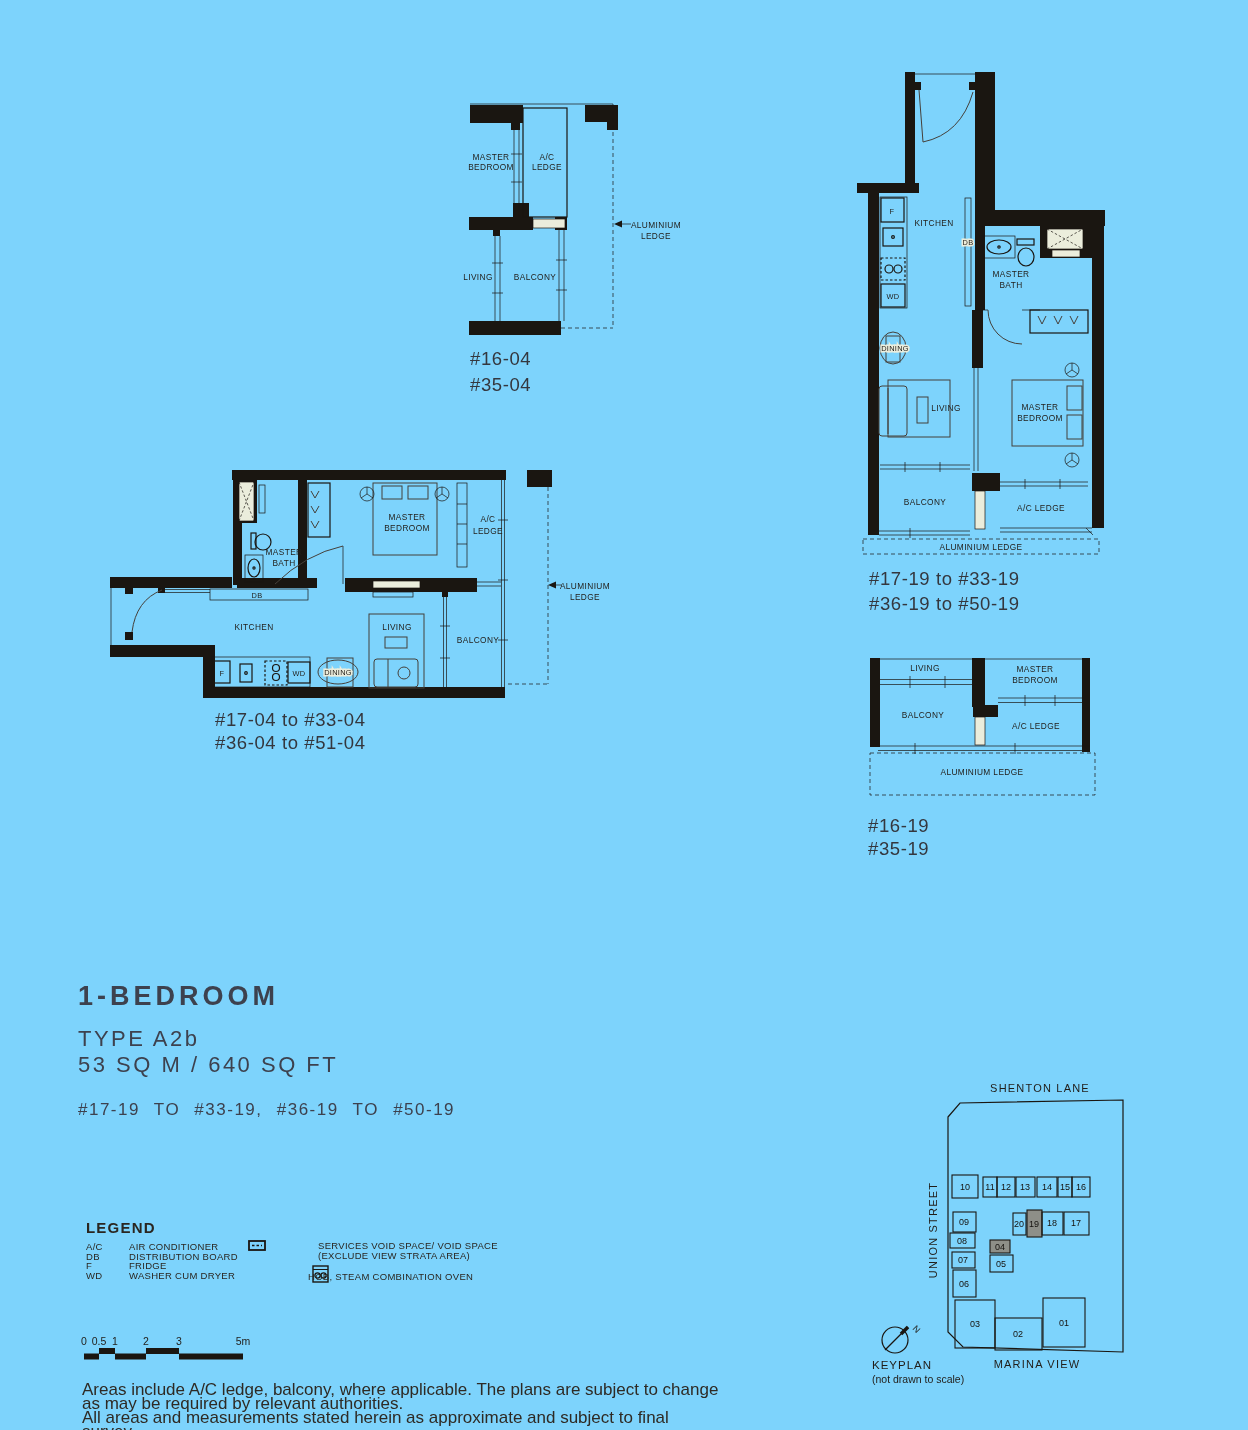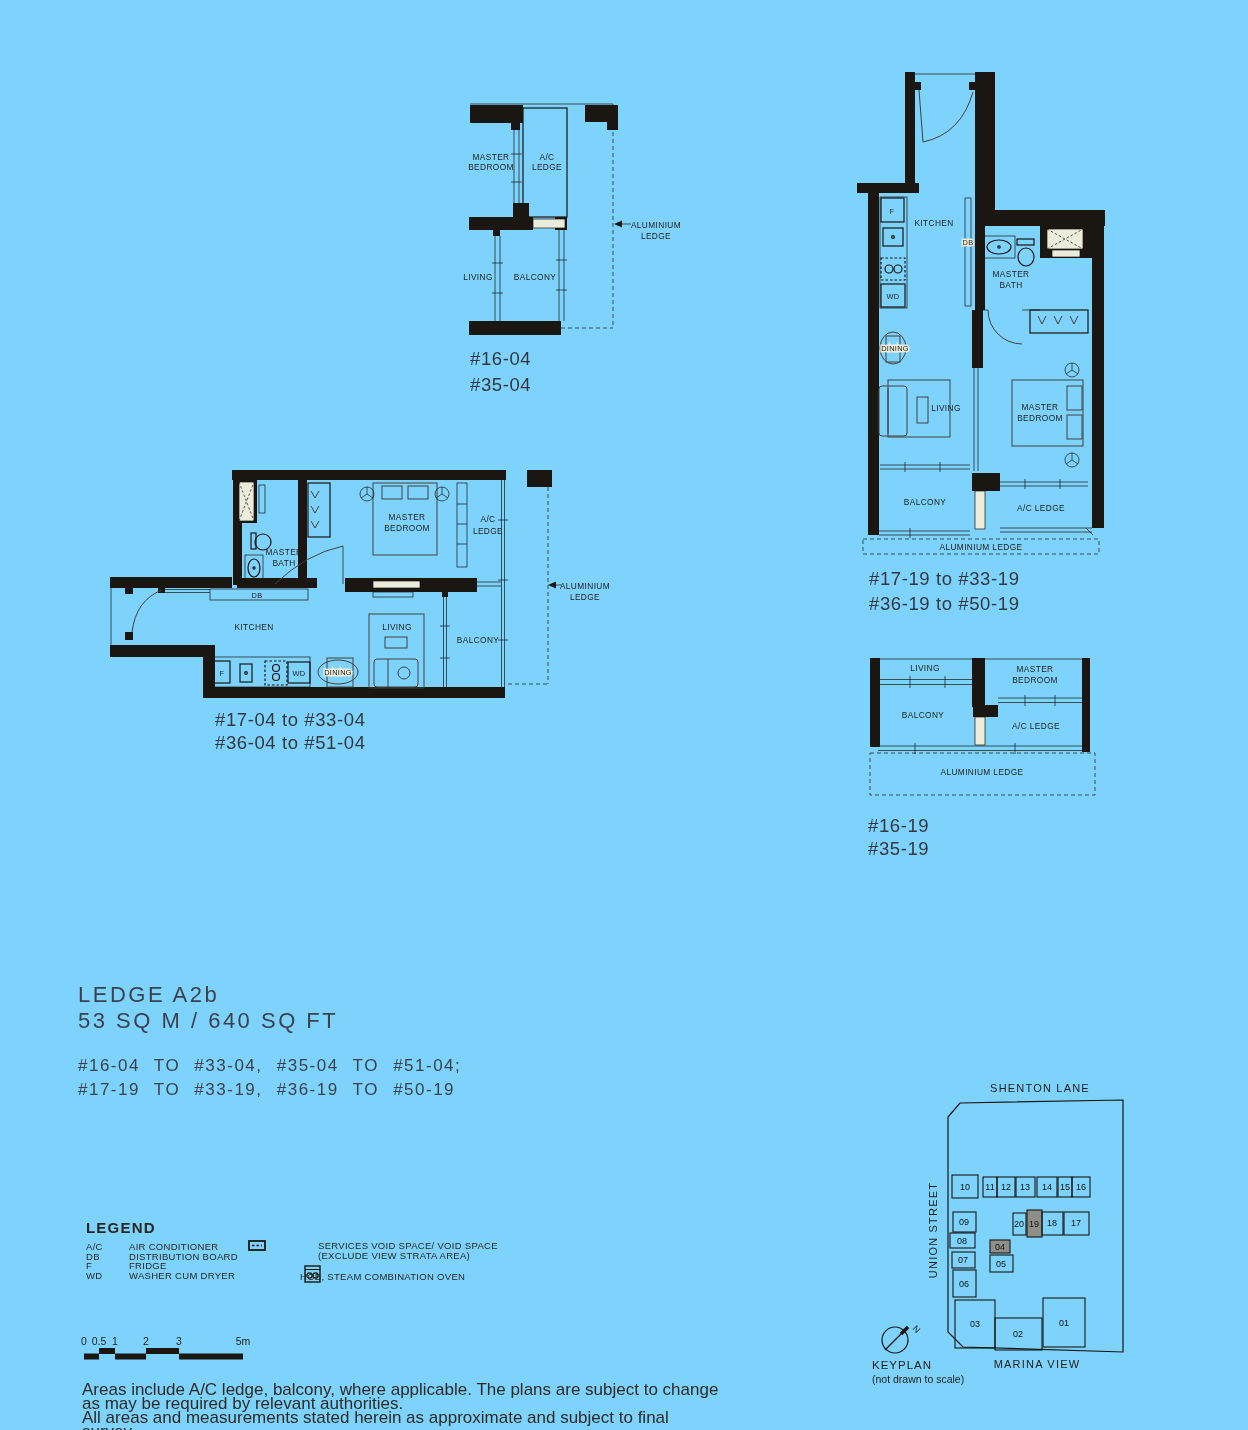--- a/index.html
+++ b/index.html
@@ -25,21 +25,21 @@
   .titleblock{position:absolute;left:78px;top:982px;color:#3d414e;}
   .t-heading{font-size:27px;font-weight:bold;letter-spacing:4px;line-height:28px;margin-bottom:16px;}
   .t-type,.t-area{font-size:22px;letter-spacing:2.5px;line-height:26px;}
   .t-units{margin-top:20px;font-size:17px;letter-spacing:1.5px;word-spacing:8px;line-height:24px;}
   .legend{position:absolute;left:86px;top:1219px;width:600px;height:80px;color:#2a2620;}
   .lg-title{font-size:15px;letter-spacing:1.2px;font-weight:bold;}
   .lg-rows{position:absolute;left:0;top:23px;font-size:9.5px;line-height:9.7px;letter-spacing:0.3px;}
   .lg-row{display:grid;grid-template-columns:43px auto;}
   .lg-sym{position:absolute;left:162px;top:21px;font-size:9.5px;line-height:9.7px;letter-spacing:0.3px;}
   .sym-row{position:absolute;left:0;top:0;}
-  .sym-row2{position:absolute;left:8px;top:25px;padding-left:48px;}
+  .sym-row2{position:absolute;left:16px;top:25px;padding-left:48px;}
   .sym-text{position:absolute;left:44px;top:1px;width:260px;margin-left:26px;}
   .sym-text2{position:absolute;left:44px;top:7px;width:260px;}
   .scalebar{position:absolute;left:80px;top:1334px;}
   .disclaimer{position:absolute;left:82px;top:1383px;width:640px;font-size:17px;line-height:14px;color:#2e2a24;}
   .keyplan{position:absolute;left:860px;top:1078px;}
 </style>
 </head>
 <body>
 
 <div class="page">
@@ -330,24 +330,24 @@
     <text class="rm" x="180" y="27">MASTER</text>
     <text class="rm" x="180" y="38">BEDROOM</text>
     <text class="rm" x="68" y="73">BALCONY</text>
     <text class="rm" x="181" y="84">A/C LEDGE</text>
     <text class="rm" x="127" y="130">ALUMINIUM LEDGE</text>
     <text class="un" x="13" y="187">#16-19</text>
     <text class="un" x="13" y="210">#35-19</text>
   </svg>
 
   <div class="titleblock">
-    <div class="t-type">LEDGE A2b</div>
+    <div class="t-heading">1-BEDROOM</div>
+    <div class="t-type">TYPE A2b</div>
     <div class="t-area">53 SQ M / 640 SQ FT</div>
     <div class="t-units">
-      <div>#16-04 TO #33-04, #35-04 TO #51-04;</div>
       <div>#17-19 TO #33-19, #36-19 TO #50-19</div>
     </div>
   </div>
 
   <div class="legend">
     <div class="lg-title">LEGEND</div>
     <div class="lg-rows">
       <div class="lg-row">
         <span>A/C</span>
         <span>AIR CONDITIONER</span>

